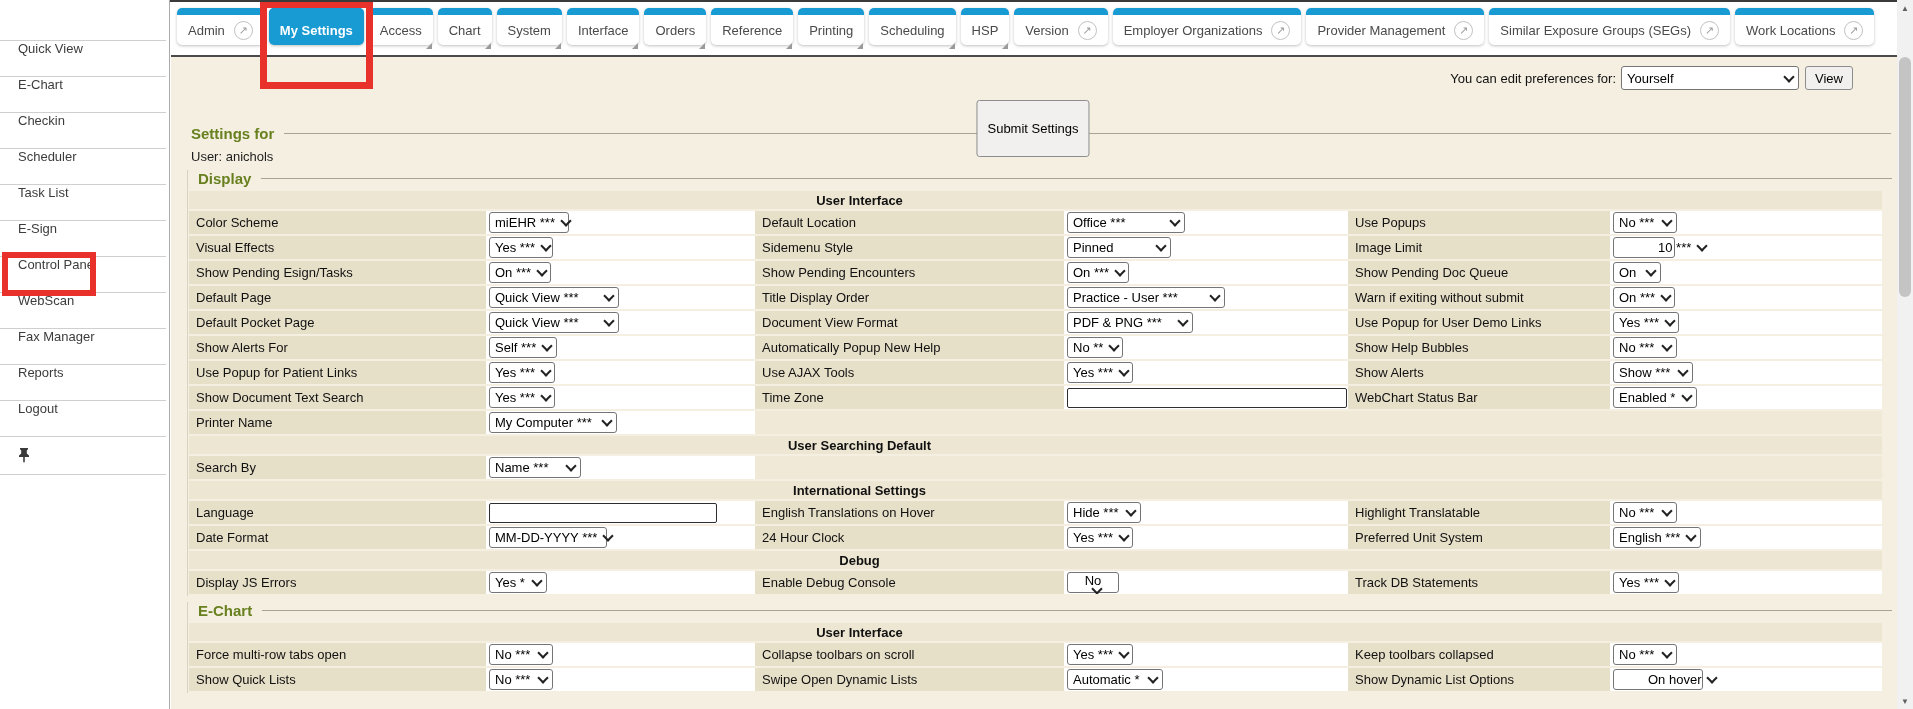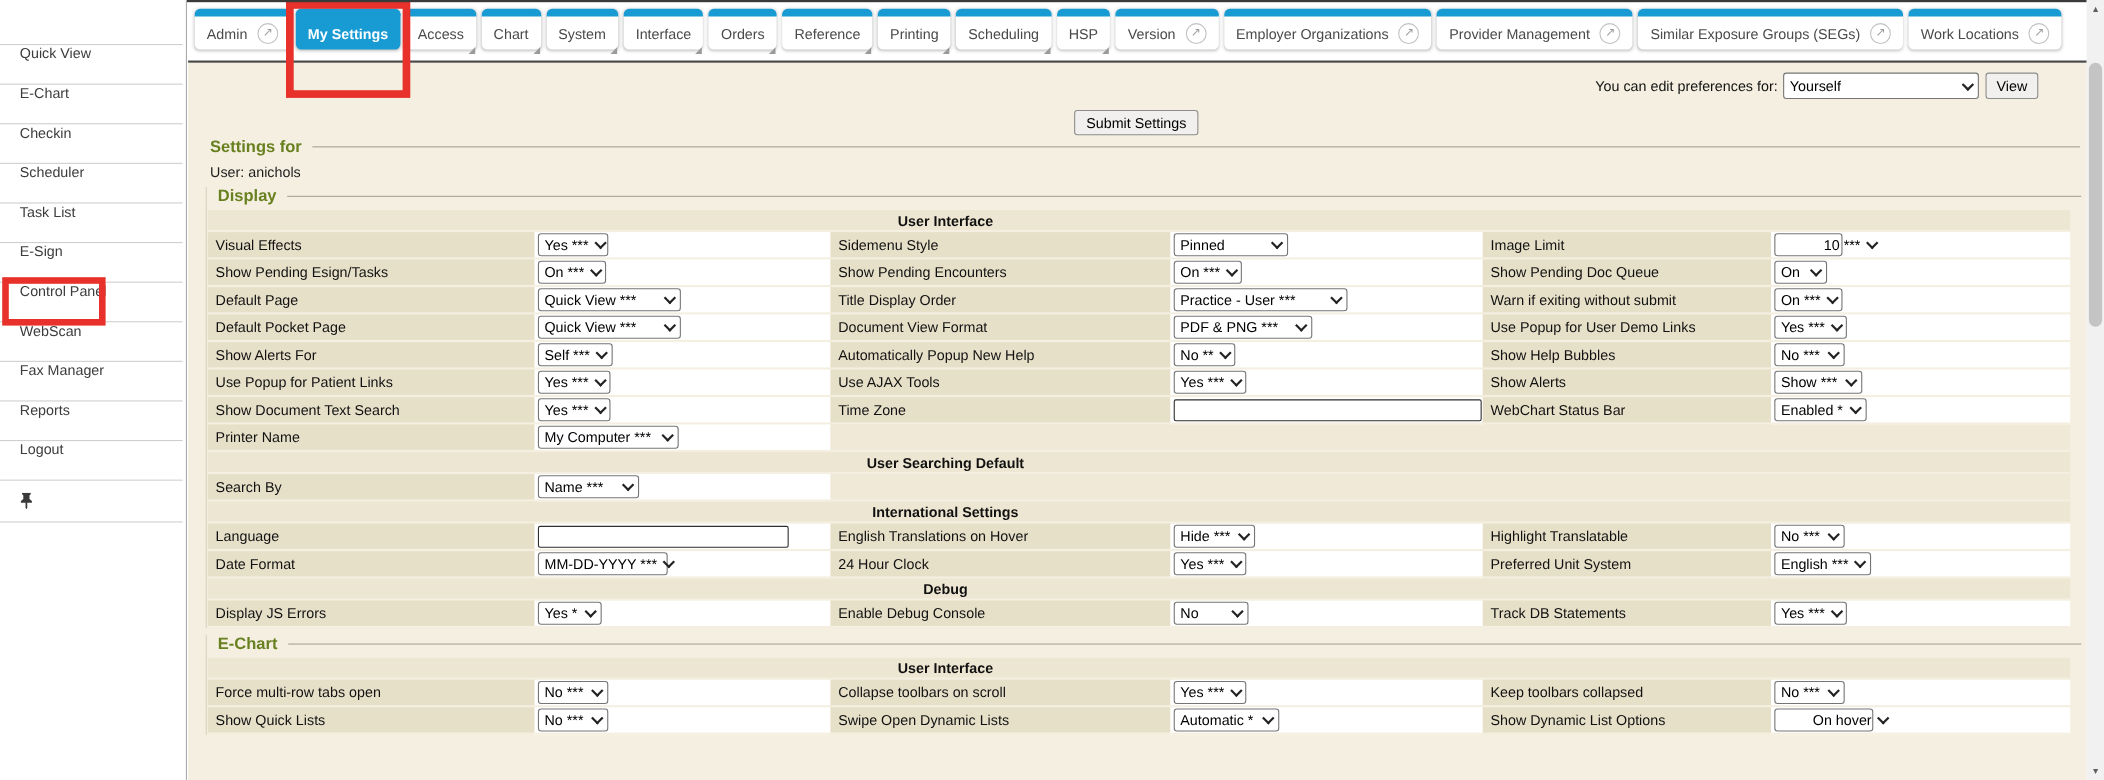--- a/index.html
+++ b/index.html
@@ -35,21 +35,21 @@
         border-left:6px solid transparent;border-bottom:6px solid #9a9a9a;}
   .annot-tab{position:absolute;left:-9px;right:-9px;top:-7px;height:74px;
         border:7px solid #e8312a;z-index:7;pointer-events:none;}
 
   
   .content{position:absolute;left:171px;top:57px;right:16px;bottom:0;background:#f4efe0;
            overflow:hidden;z-index:1;}
   .prefs{position:absolute;top:9px;right:44px;display:flex;align-items:center;font-size:13px;color:#111;}
   .prefs .sel{height:24px;margin-left:5px;}
   .btn{background:#f1f0ee;border:1px solid #8d8d8d;border-radius:3px;font-size:13px;
-       padding:3px 10px;color:#000;font-family:"Liberation Sans",sans-serif;cursor:pointer;}
+       padding:20px 10px;color:#000;font-family:"Liberation Sans",sans-serif;cursor:pointer;}
   .view-btn{margin-left:6px;height:24px;padding:2px 9px;}
   .submit-wrap{position:absolute;top:43px;left:862px;transform:translateX(-50%);}
 
   .flow{padding:68px 0 0 16px;width:1710px;}
   .g-head{display:flex;align-items:center;color:#68801f;font-weight:bold;font-size:15px;}
   .g-head .rule{flex:1;height:1px;background:#a9a395;margin-left:10px;}
   .settings-head{margin-left:4px;width:1700px;text-align:center;}
   .user-line{margin:7px 0 6px 4px;font-size:13px;color:#1d1d1d;}
   .sec{margin-left:0;border-left:1px solid #d8d2c0;padding-left:1px;}
   .sec .g-head{margin-left:9px;width:1694px;margin-bottom:4px;}
@@ -235,20 +235,37 @@
                 <col style="width: 284px;">
                 <col style="width: 262px;">
                 <col style="width: 272px;">
               </colgroup>
               <tbody>
                 <tr class="hdr">
                   <td colspan="5">User Interface</td>
                   <td class="hdr-tail"></td>
                 </tr>
                 <tr>
+                  <td class="lab">Color Scheme</td>
+                  <td class="ctl"><span class="sel" style="width: 80px;">
+                      <span>miEHR ***</span>
+                      <span class="caret"></span>
+                    </span></td>
+                  <td class="lab">Default Location</td>
+                  <td class="ctl"><span class="sel" style="width: 118px;">
+                      <span>Office ***</span>
+                      <span class="caret"></span>
+                    </span></td>
+                  <td class="lab">Use Popups</td>
+                  <td class="ctl"><span class="sel" style="width: 64px;">
+                      <span>No ***</span>
+                      <span class="caret"></span>
+                    </span></td>
+                </tr>
+                <tr>
                   <td class="lab">Visual Effects</td>
                   <td class="ctl"><span class="sel" style="width: 64px;">
                       <span>Yes ***</span>
                       <span class="caret"></span>
                     </span></td>
                   <td class="lab">Sidemenu Style</td>
                   <td class="ctl"><span class="sel" style="width: 104px;">
                       <span>Pinned</span>
                       <span class="caret"></span>
                     </span></td>
@@ -420,21 +437,21 @@
                   <td colspan="5">Debug</td>
                   <td class="hdr-tail"></td>
                 </tr>
                 <tr>
                   <td class="lab">Display JS Errors</td>
                   <td class="ctl"><span class="sel" style="width: 58px;">
                       <span>Yes *</span>
                       <span class="caret"></span>
                     </span></td>
                   <td class="lab">Enable Debug Console</td>
-                  <td class="ctl"><span class="sel" style="width: 68px;">
+                  <td class="ctl"><span class="sel" style="width: 52px; flex-direction: column;">
                       <span>No</span>
                       <span class="caret"></span>
                     </span></td>
                   <td class="lab">Track DB Statements</td>
                   <td class="ctl"><span class="sel" style="width: 66px;">
                       <span>Yes ***</span>
                       <span class="caret"></span>
                     </span></td>
                 </tr>
               </tbody>

